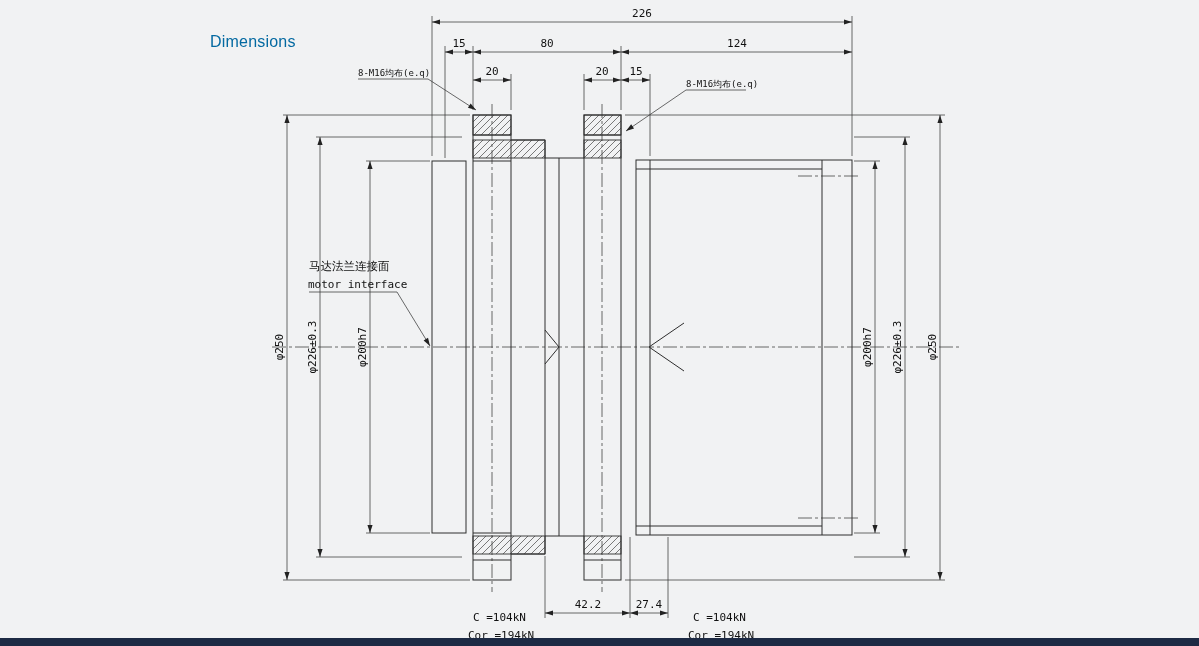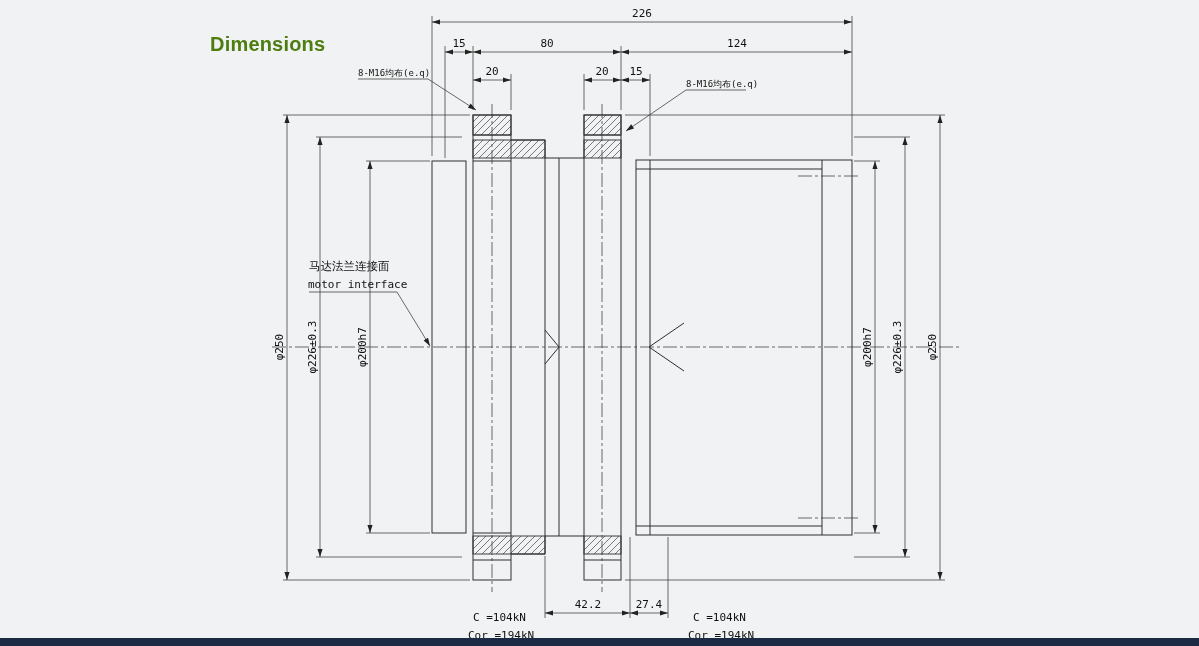--- a/index.html
+++ b/index.html
@@ -1,18 +1,18 @@
 <!DOCTYPE html>
 <html><head>
 <meta charset="utf-8">
 <style>
   html,body{margin:0;padding:0;background:#f1f2f3;}
   .stage{position:relative;width:1199px;height:646px;background:#f1f2f3;overflow:hidden;
          font-family:"Liberation Sans",sans-serif;}
-  .title{position:absolute;left:210px;top:33px;font-size:20px;font-weight:700;color:#4d7c0f;
+  .title{position:absolute;left:210px;top:33px;font-size:16px;font-weight:400;color:#0369a1;
          letter-spacing:.2px;}
   svg{position:absolute;left:0;top:0;}
   .o{fill:none;stroke:#2e2e2e;stroke-width:1;}
   .t{fill:none;stroke:#3a3a3a;stroke-width:.75;}
   .cl{fill:none;stroke:#3a3a3a;stroke-width:.75;stroke-dasharray:14 3 3 3;}
   .h{fill:url(#hatch);stroke:#2e2e2e;stroke-width:.9;}
   text{font-family:"DejaVu Sans Mono",monospace;font-size:11px;fill:#111;}
   .small{font-size:9px;}
   .mid{font-size:11.5px;}
   .footer-bar{position:absolute;left:0;bottom:0;width:100%;height:8px;background:#1d2a44;}

